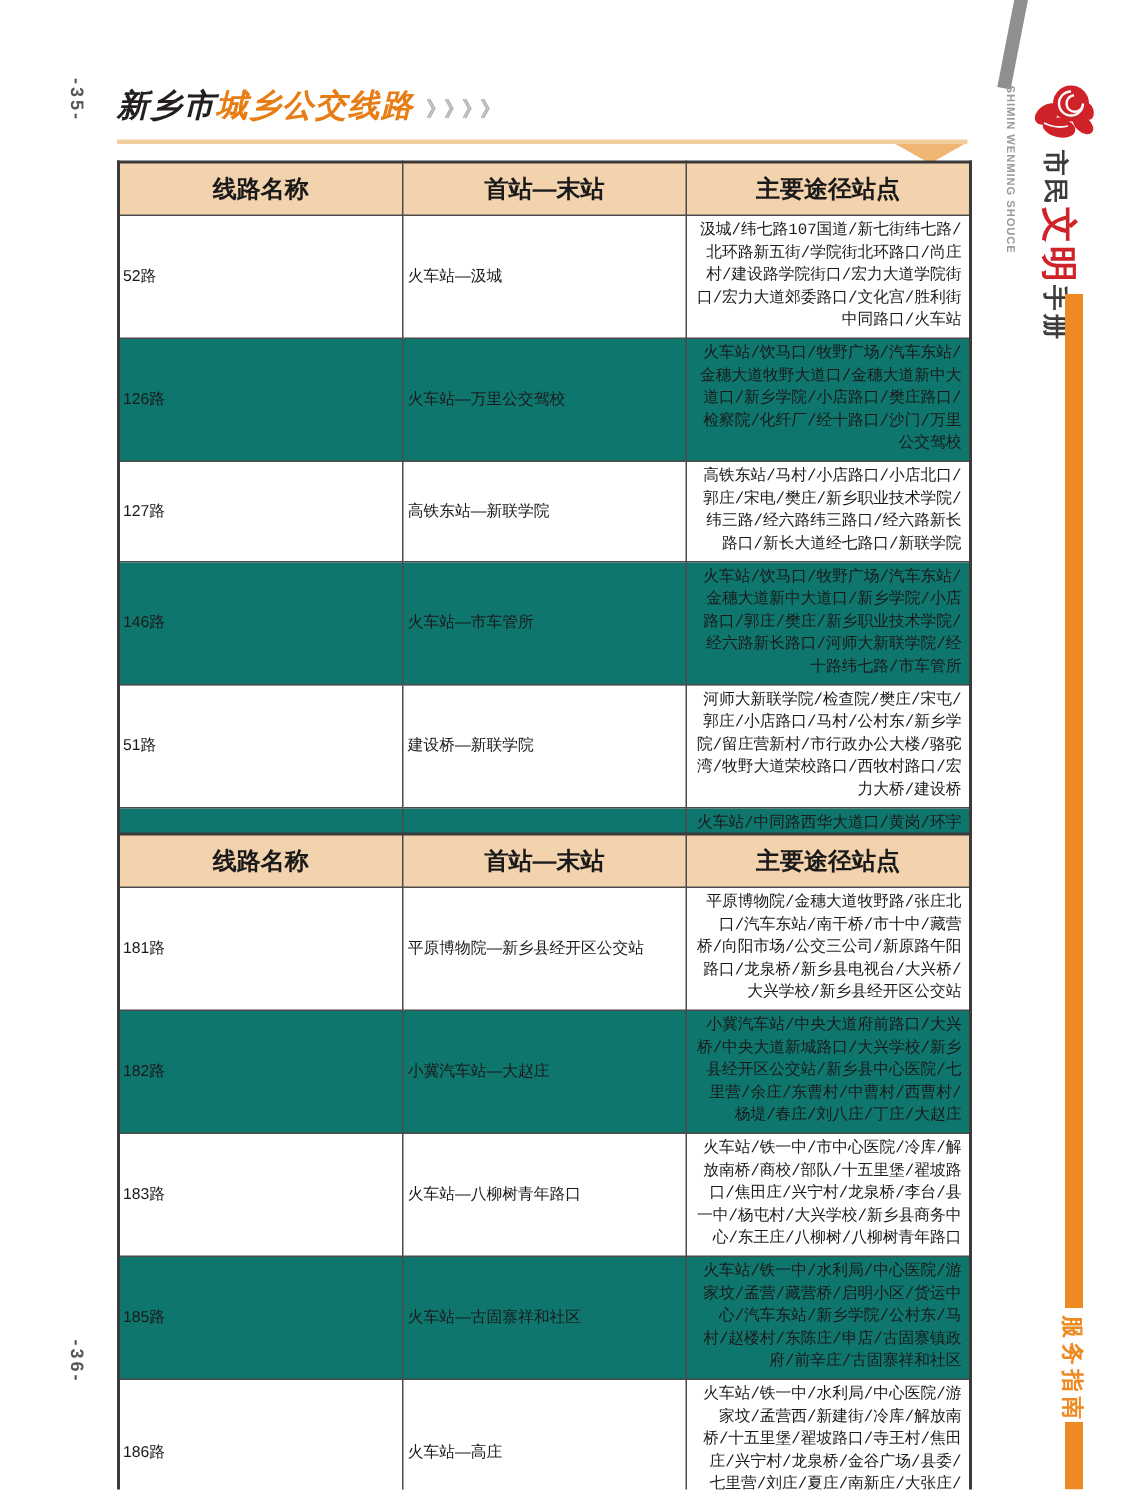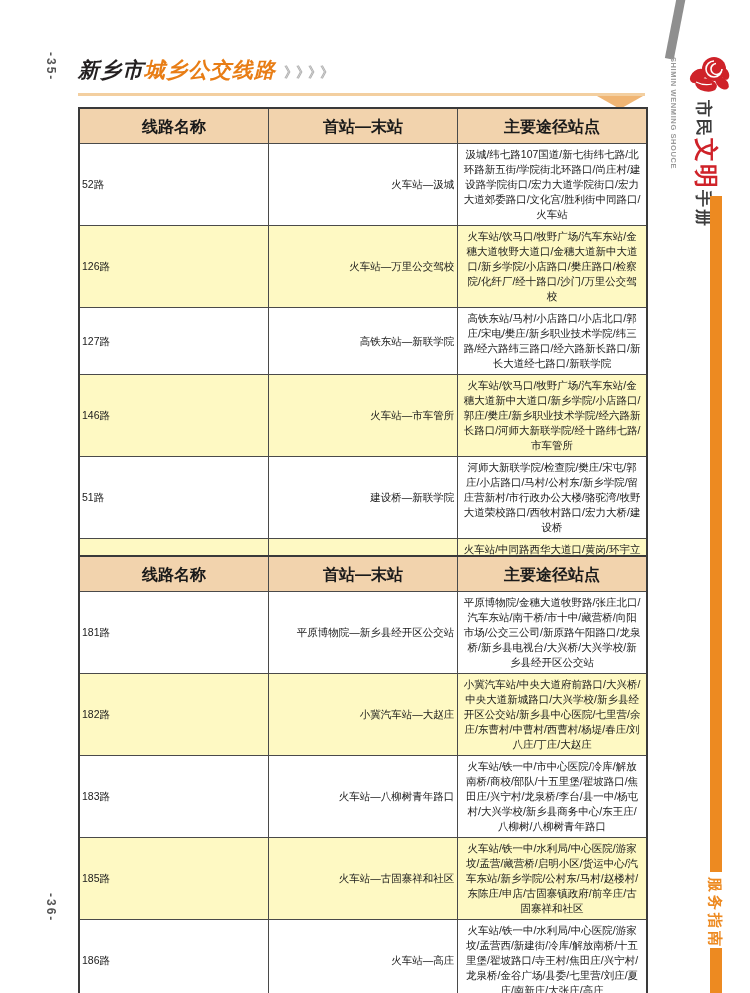--- a/index.html
+++ b/index.html
@@ -35,23 +35,23 @@
   }
   table.routes th,table.routes td{
     border:1px solid #4a4a4a;
     padding:3px 5px;line-height:15px;
     word-break:break-all;vertical-align:middle;
   }
   table.routes th{
     background:#f2d3ad;font-size:16px;font-weight:bold;height:30px;padding:2px 3px;
   }
   table.routes td.c-line{width:38px;text-align:left;padding:3px 2px;}
-  table.routes td.c-route{width:64px;text-align:right;padding:3px 3px;}
-  table.routes td.c-stops{text-align:center;}
-  table.routes tr.alt td{background:#fef9c3;}
+  table.routes td.c-route{width:64px;text-align:left;padding:3px 3px;}
+  table.routes td.c-stops{text-align:right;font-family:Liberation Mono, monospace;}
+  table.routes tr.alt td{background:#0f766e;}
   table.routes tr.plain td{background:#ffffff;}
   #table-0{top:107px;}
   #table-1{top:555px;}
   
   .gray-stripe{
     position:absolute;left:677px;top:-4px;width:9px;height:64px;
     background:#8f8f8f;transform:rotate(11deg);transform-origin:top center;
   }
   .brand-en{font-size:7.5px;color:#9a9a9a;letter-spacing:0.6px;font-weight:bold;}
   .brand-cn{font-weight:bold;letter-spacing:2px;}

